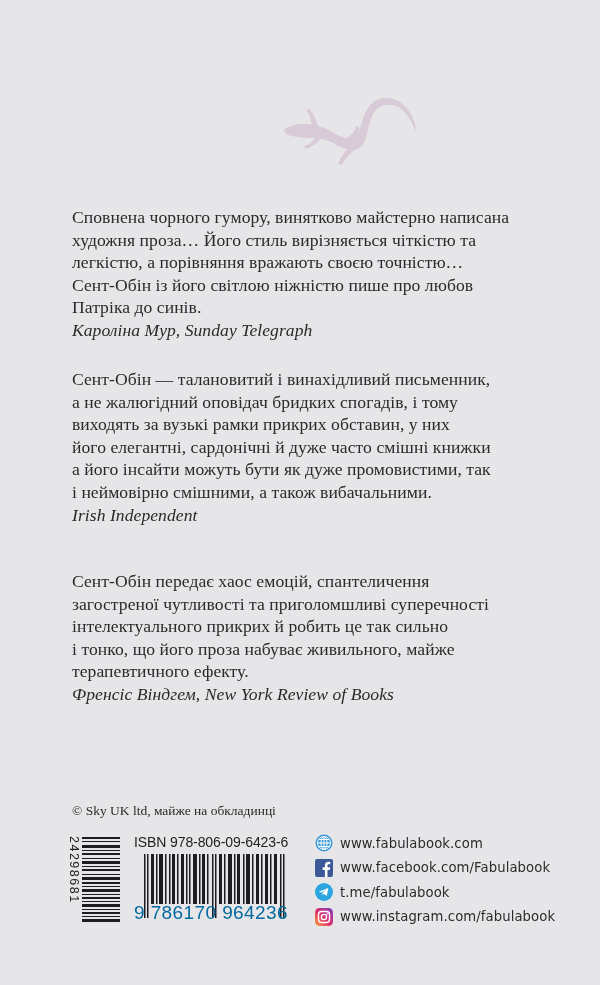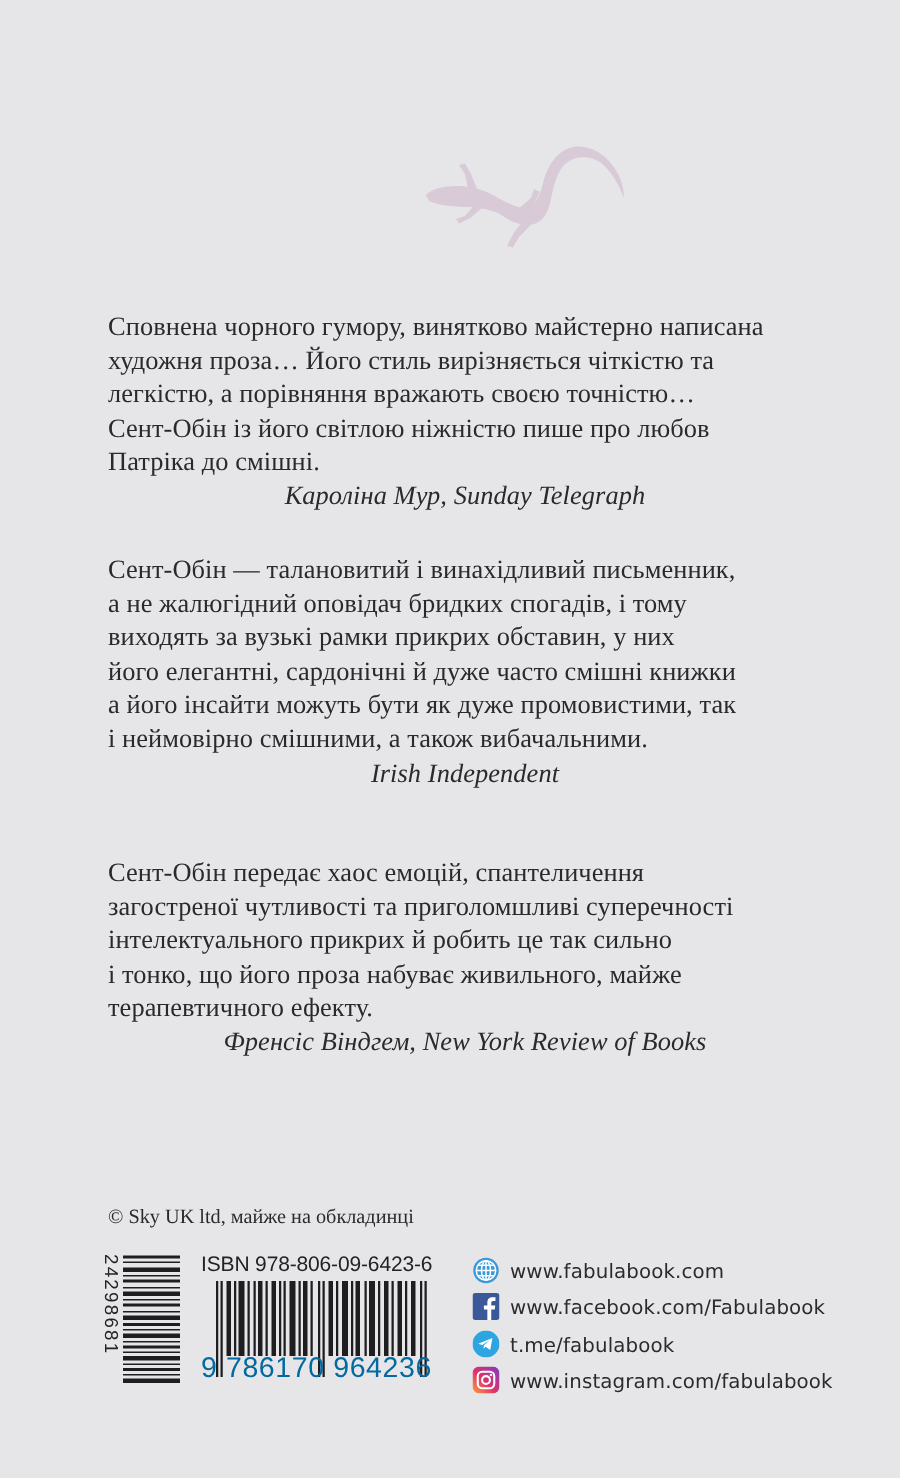--- a/index.html
+++ b/index.html
@@ -9,21 +9,21 @@
     position: relative;
     font-family: "Liberation Serif", "DejaVu Serif", serif;
     color: #2a2a2c;
   }
   .lizard { position: absolute; left: 270px; top: 92px; width: 150px; height: 80px; }
   .quote {
     position: absolute; left: 72px; width: 476px;
     font-size: 17.6px; line-height: 22.6px; letter-spacing: 0.05px;
   }
   .quote p { margin: 0; white-space: nowrap; }
-  .attr { text-align: center; font-style: italic; margin-top: 1px; white-space: nowrap; }
+  .attr { text-align: left; font-style: italic; margin-top: 1px; white-space: nowrap; }
   #q1 { top: 206px; }
   #q2 { top: 368px; }
   #q3 { top: 570px; }
   .copyright {
     position: absolute; left: 72px; top: 803px;
     font-size: 13.5px; color: #2a2a2c;
   }
   .barcode-side { position: absolute; left: 68px; top: 836px; width: 52px; height: 88px; }
   .barcode-side .digits {
     position: absolute; left: 0; top: 0; width: 12px; height: 88px;
@@ -35,21 +35,21 @@
     font-family: "Liberation Sans", sans-serif; font-size: 14px; color: #222;
     white-space: nowrap; letter-spacing: -0.1px;
   }
   .isbn-digits {
     position: absolute; top: 68px; left: 0;
     font-family: Liberation Sans, sans-serif; font-size: 19px; color: #0369a1; letter-spacing: 0.4px;
     white-space: nowrap;
   }
   .links { position: absolute; left: 315px; top: 831px; }
   .link {
-    display: flex; align-items: flex-end; height: 24.5px;
+    display: flex; align-items: center; height: 24.5px;
     font-family: "DejaVu Sans", sans-serif; font-size: 13.2px; color: #2b2b2d;
     letter-spacing: 0.1px; white-space: nowrap;
   }
   .link .ic { width: 18px; height: 18px; margin-right: 7px; flex: none; }
 </style>
 </head>
 <body>
 
 <svg class="lizard" viewBox="0 0 150 80">
   <g fill="#d8cad7">
@@ -59,21 +59,21 @@
     <path d="M76 47 L84 40 L86 34 L90 36 L86 44 L80 50 Z"></path>
     <path d="M78 56 L72 64 L68 72 L72 73 L76 66 L84 58 Z"></path>
   </g>
 </svg>
 
 <div class="quote" id="q1">
   <p>Сповнена чорного гумору, винятково майстерно написана</p>
   <p>художня проза… Його стиль вирізняється чіткістю та</p>
   <p>легкістю, а порівняння вражають своєю точністю…</p>
   <p>Сент-Обін із його світлою ніжністю пише про любов</p>
-  <p>Патріка до смішні.</p>
+  <p>Патріка до синів.</p>
   <p class="attr">Кароліна Мур, Sunday Telegraph</p>
 </div>
 
 <div class="quote" id="q2">
   <p>Сент-Обін — талановитий і винахідливий письменник,</p>
   <p>а не жалюгідний оповідач бридких спогадів, і тому</p>
   <p>виходять за вузькі рамки прикрих обставин, у них</p>
   <p>його елегантні, сардонічні й дуже часто смішні книжки</p>
   <p>а його інсайти можуть бути як дуже промовистими, так</p>
   <p>і неймовірно смішними, а також вибачальними.</p>

